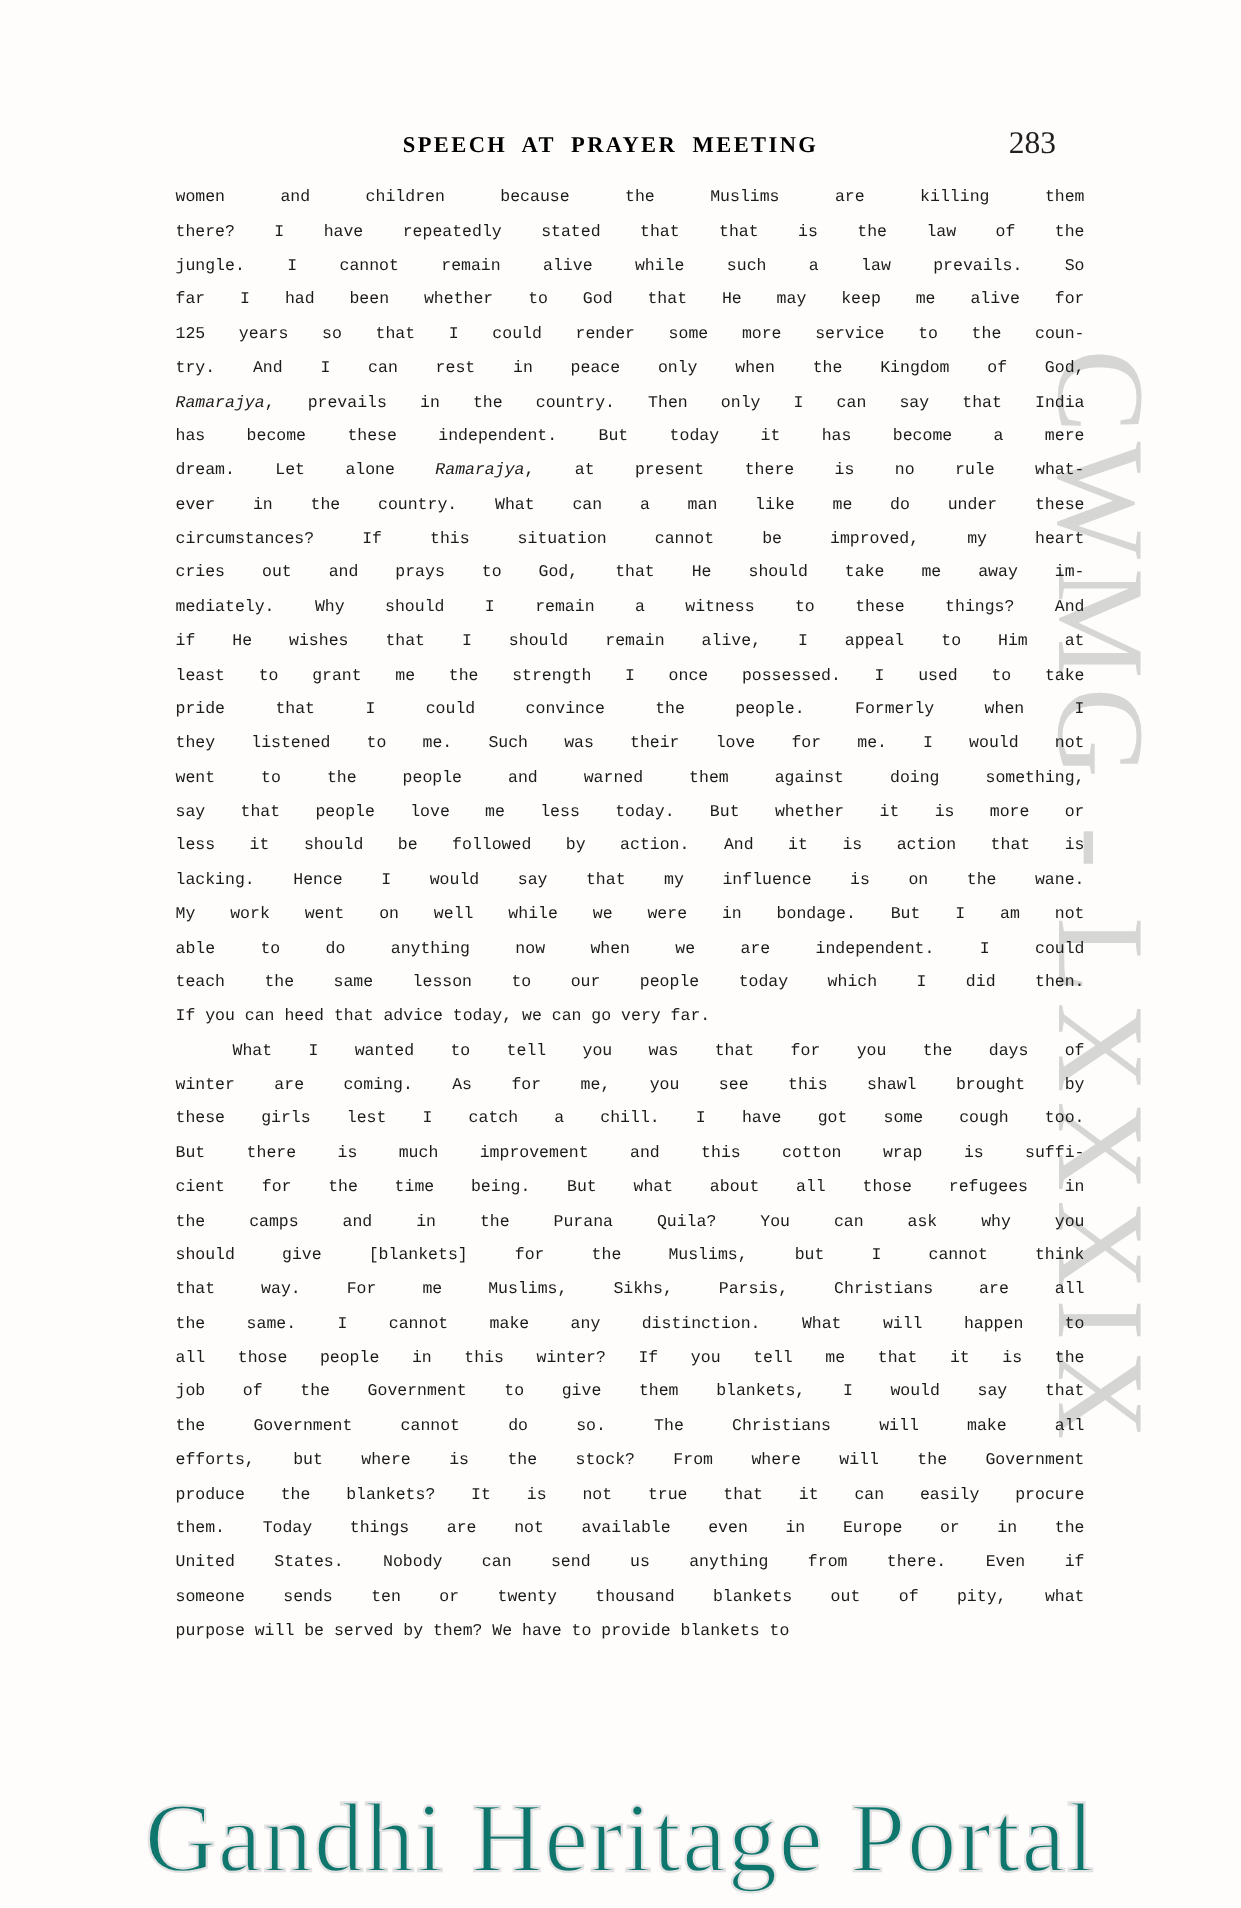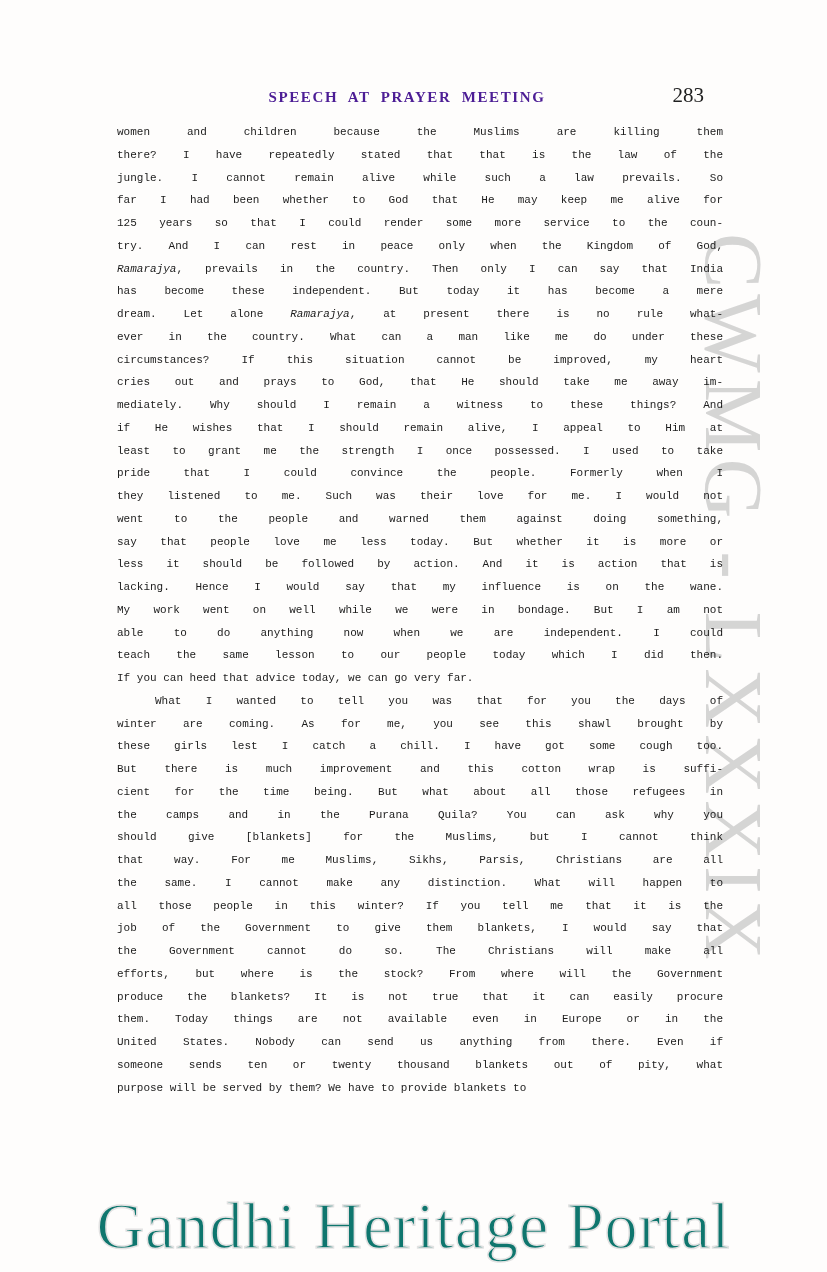--- a/index.html
+++ b/index.html
@@ -17,21 +17,21 @@
   .header-row {
     position: absolute;
     top: 89px; left: 104px; width: 606px;
     height: 26px;
   }
   .running-title {
     position: absolute; left: 0; right: 0;
     text-align: center;
     font-size: 15px; font-weight: 700;
     letter-spacing: 1.6px; word-spacing: 5px;
-    color: #4c1d95;
+    color: #000000;
   }
   .page-number {
     position: absolute; right: 6px; top: -6px;
     font-size: 21px; font-weight: 400;
     color: #1f1f1f;
   }
 
   
   .body-text {
     position: absolute;

